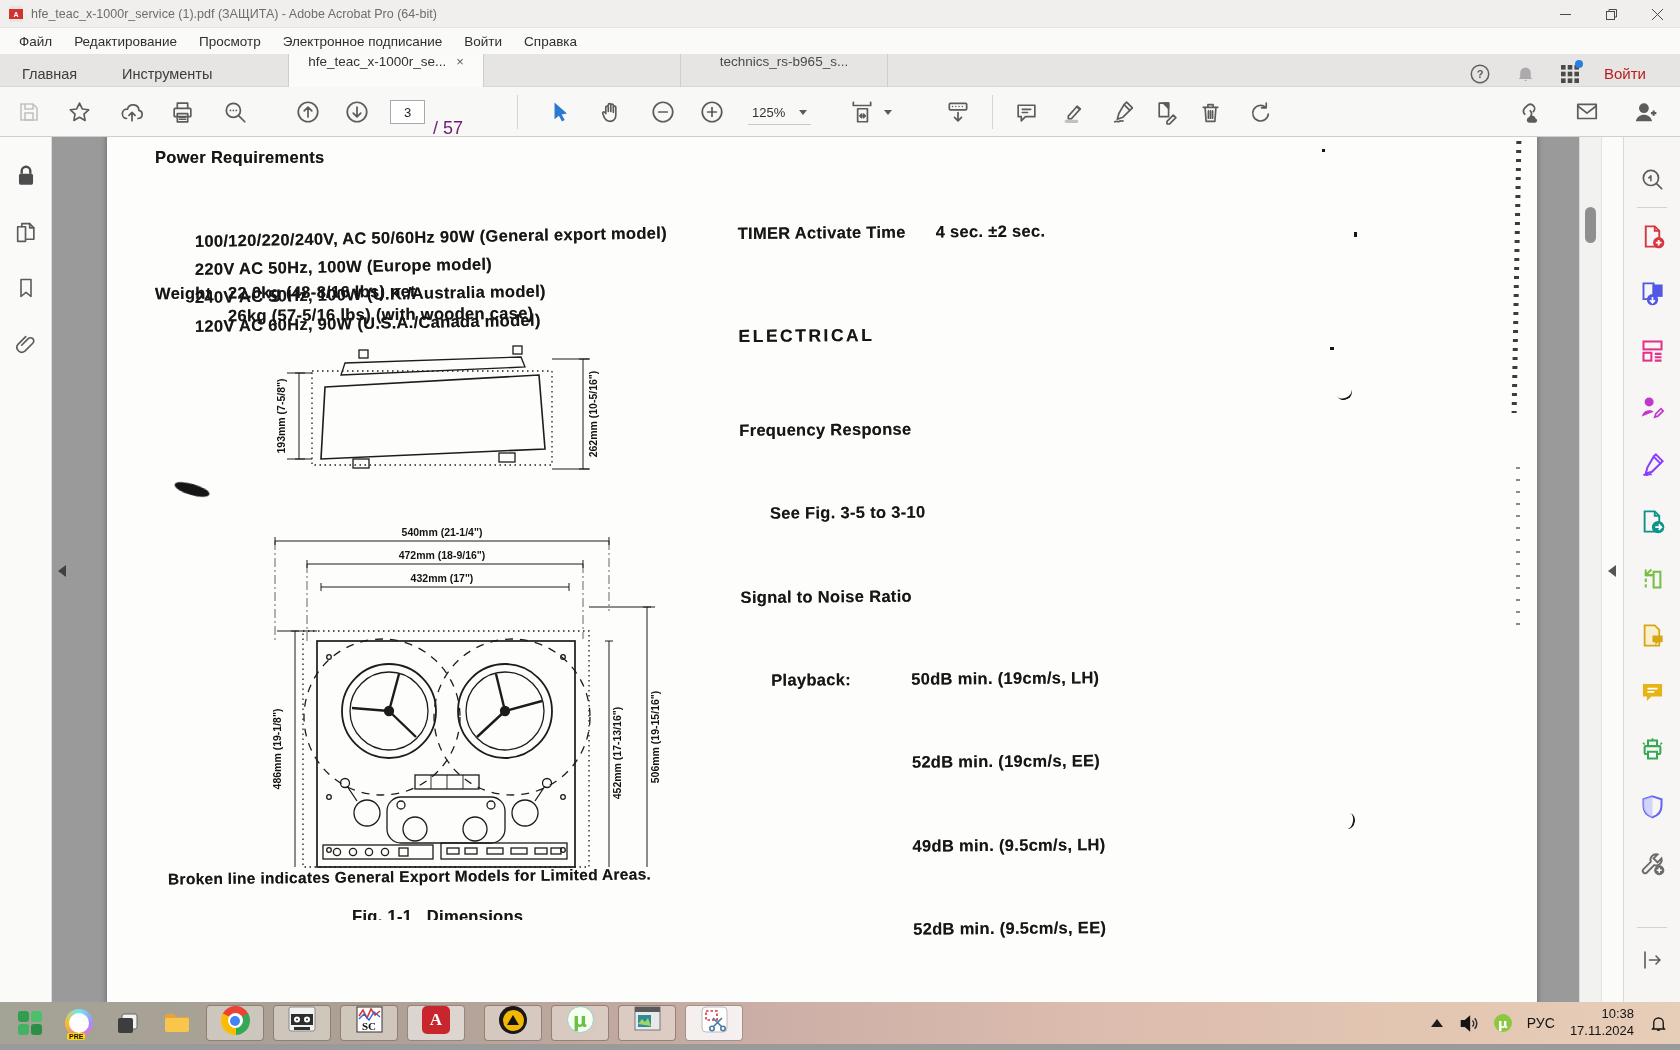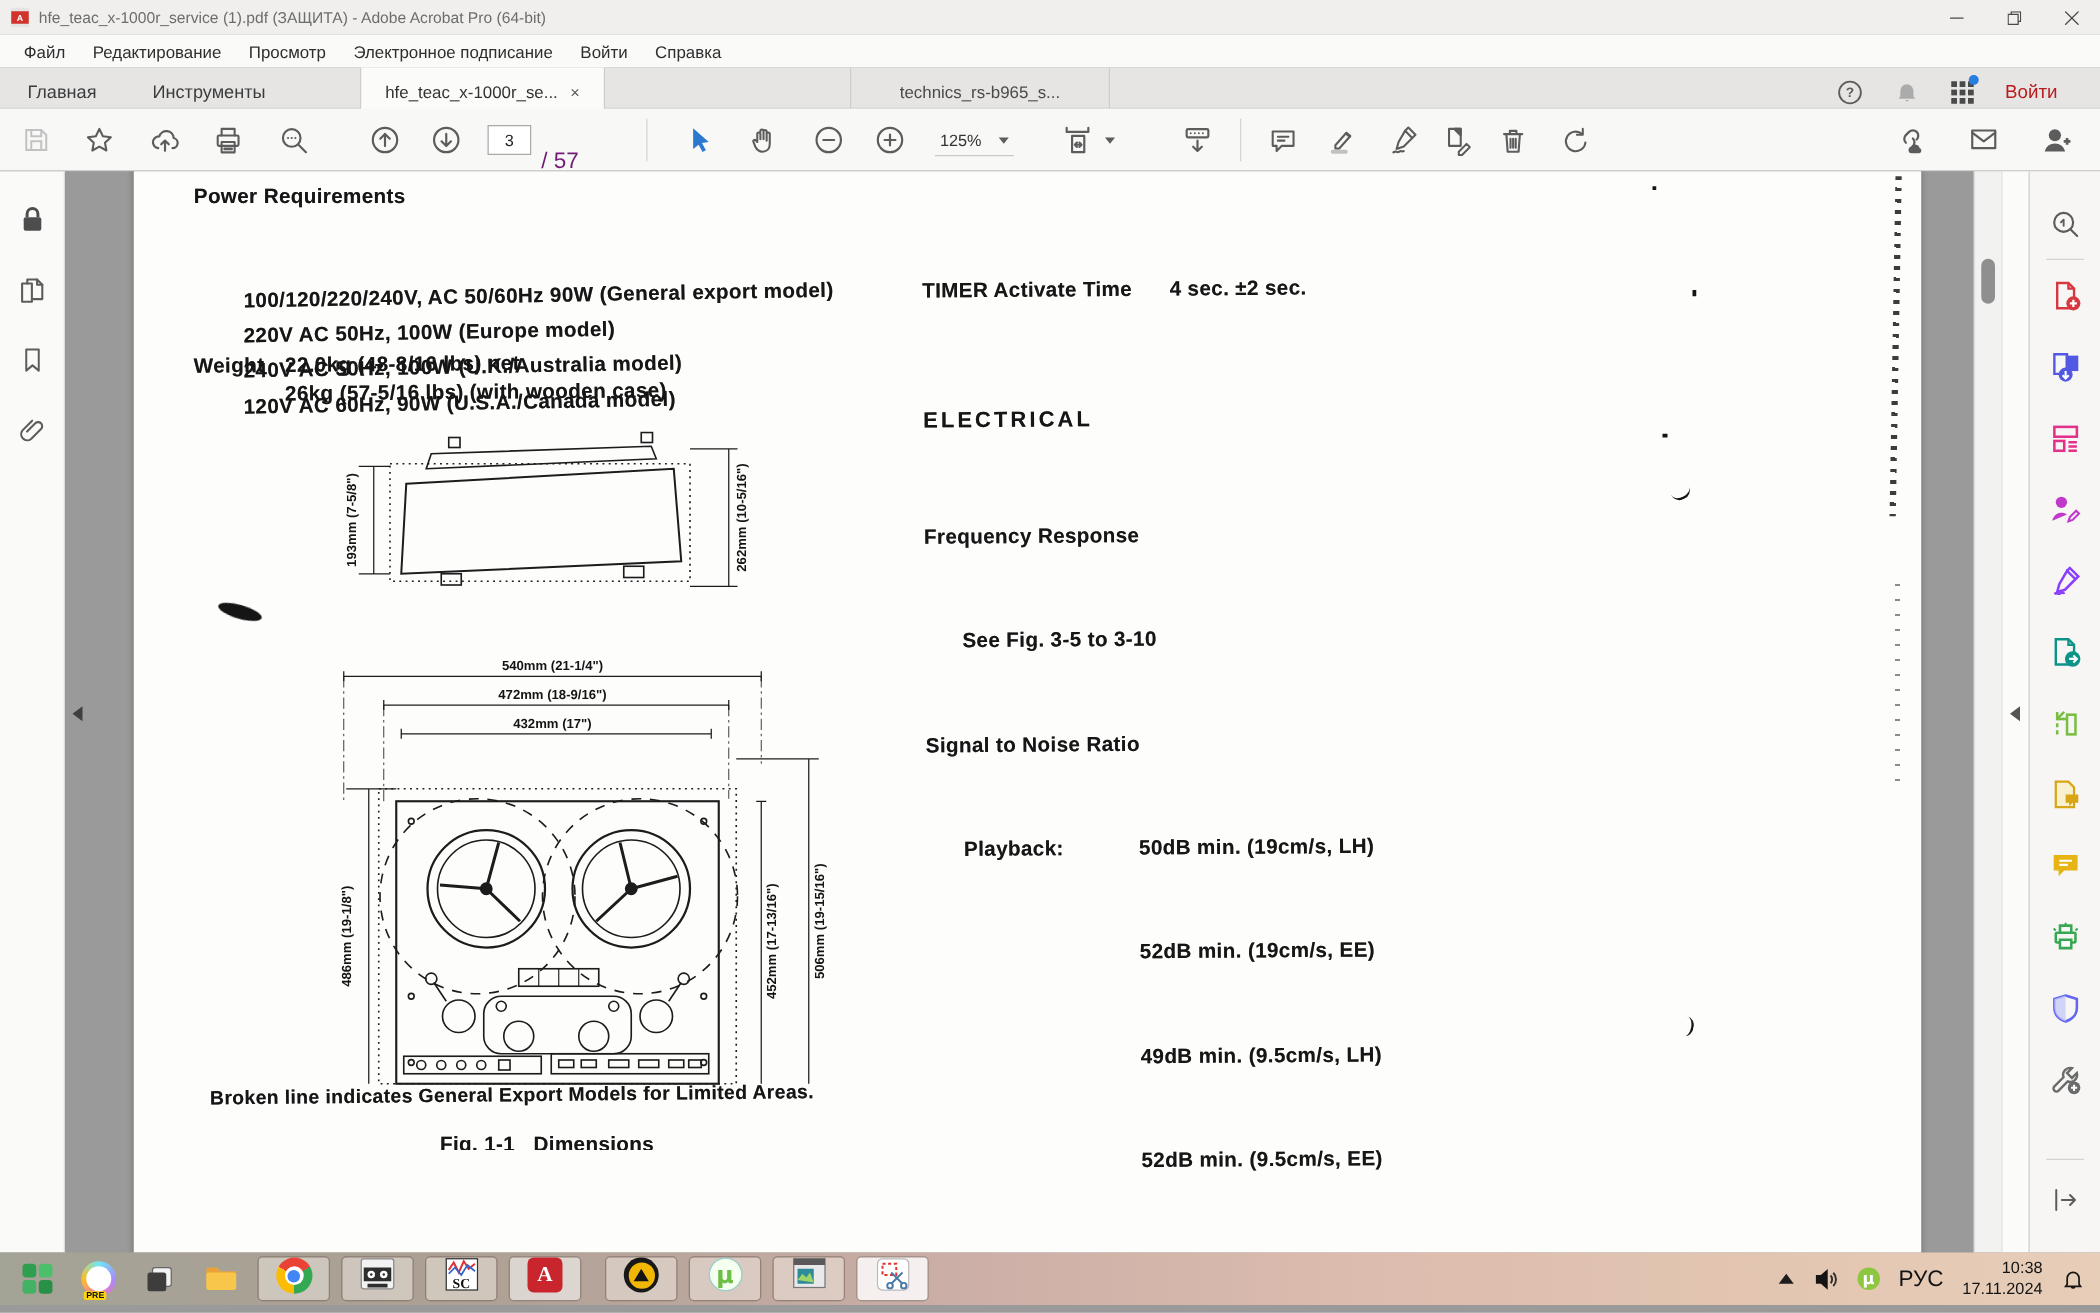--- a/index.html
+++ b/index.html
@@ -14,21 +14,21 @@
   .wcontrols{position:absolute;right:0;top:0;height:28px;display:flex}
   .wc{width:46px;height:28px;display:flex;align-items:center;justify-content:center;color:#4a4a4a;font-size:12px}
 
   
   .menubar{height:26px;background:#fafaf9;display:flex;align-items:center;padding-left:10px;gap:4px}
   .menuitem{font-size:13.5px;color:#2e2e2e;padding:3px 9px}
 
   
   .tabbar{height:33px;background:#e6e5e4;position:relative;border-bottom:1px solid #d8d7d6}
   .navtab{position:absolute;top:0;height:39px;display:flex;align-items:center;font-size:14.5px;color:#3c3c3c;padding:0 14px}
-  .doctab{position:absolute;top:0;height:39px;display:flex;align-items:center;justify-content:center;font-size:13.5px;color:#4a4a4a;border-left:1px solid #cfcecd;padding:0 10px;gap:10px;white-space:nowrap}
+  .doctab{position:absolute;top:0;height:39px;display:flex;justify-content:center;font-size:13.5px;color:#4a4a4a;border-left:1px solid #cfcecd;padding:0 10px;gap:10px;white-space:nowrap}
   .doctab.active{background:#fbfbfa;color:#333;border-right:1px solid #cfcecd}
   .tabclose{color:#5c5c5c;font-size:13px}
   .hdr-right{position:absolute;right:0;top:0;height:39px;display:flex;align-items:center;gap:24px;padding-right:34px}
   .signin{font-size:15px;color:#b91c1c}
   .griddot{position:relative}
   .griddot .dot{position:absolute;right:-3px;top:-4px;width:8px;height:8px;border-radius:50%;background:#2a7de1}
 
   
   .toolbar{height:50px;background:#f8f8f7;position:relative;border-bottom:1px solid #cfcfcf}
   .tbtn{position:absolute;top:11px;width:28px;height:28px;display:flex;align-items:center;justify-content:center}
@@ -71,21 +71,21 @@
   .noise{position:absolute;background:#151515}
 
   
   .taskbar{height:42px;background:linear-gradient(90deg,#a3a396 0%,#ada094 22%,#cbaea6 45%,#dcbcae 65%,#e3c6b2 85%,#e7ceb9 100%);display:flex;align-items:center;padding-left:10px;gap:9px;position:relative}
   .tk{width:40px;height:38px;display:flex;align-items:center;justify-content:center}
   .fr{width:58px;height:36px;border:1px solid rgba(92,70,58,.55);border-radius:4px;background:rgba(255,250,244,.42);display:flex;align-items:flex-start;justify-content:center}
   .fr.pressed{background:rgba(255,255,255,.55)}
   .fr.bright{background:rgba(255,255,255,.82)}
   .tray{position:absolute;right:12px;top:0;height:42px;display:flex;align-items:center;gap:15px}
   .trtime{font-size:13px;color:#141414;text-align:right;line-height:1.3}
-  .trlang{font-size:18px;color:#141414}
+  .trlang{font-size:14px;color:#141414}
   .chrome-ic{width:29px;height:29px;border-radius:50%;background:conic-gradient(from -60deg,#ea4335 0 120deg,#34a853 120deg 240deg,#fbbc05 240deg 360deg);position:relative}
   .chrome-ic::before{content:"";position:absolute;left:7px;top:7px;width:15px;height:15px;border-radius:50%;background:#fff}
   .chrome-ic::after{content:"";position:absolute;left:9.5px;top:9.5px;width:10px;height:10px;border-radius:50%;background:#4285f4}
   .aimp-ic{width:28px;height:28px;border-radius:50%;background:#181818;display:flex;align-items:center;justify-content:center}
   .aimp-ic .in{width:21px;height:21px;border-radius:50%;background:#f2b705;display:flex;align-items:center;justify-content:center}
   .aimp-ic .tri{width:0;height:0;border-left:6px solid transparent;border-right:6px solid transparent;border-bottom:10px solid #141414}
   .ut-ic{width:27px;height:27px;border-radius:50%;background:#f4fff0;border:1px solid #9cc;display:flex;align-items:center;justify-content:center;font-weight:700;color:#6cbe45;font-size:19px;font-family:"DejaVu Sans",sans-serif}
   .ut-mini{width:18px;height:18px;border-radius:50%;background:#8dc63f;color:#fff;font-size:13px;font-weight:700;display:flex;align-items:center;justify-content:center;font-family:"DejaVu Sans",sans-serif}
 </style>
 </head>

